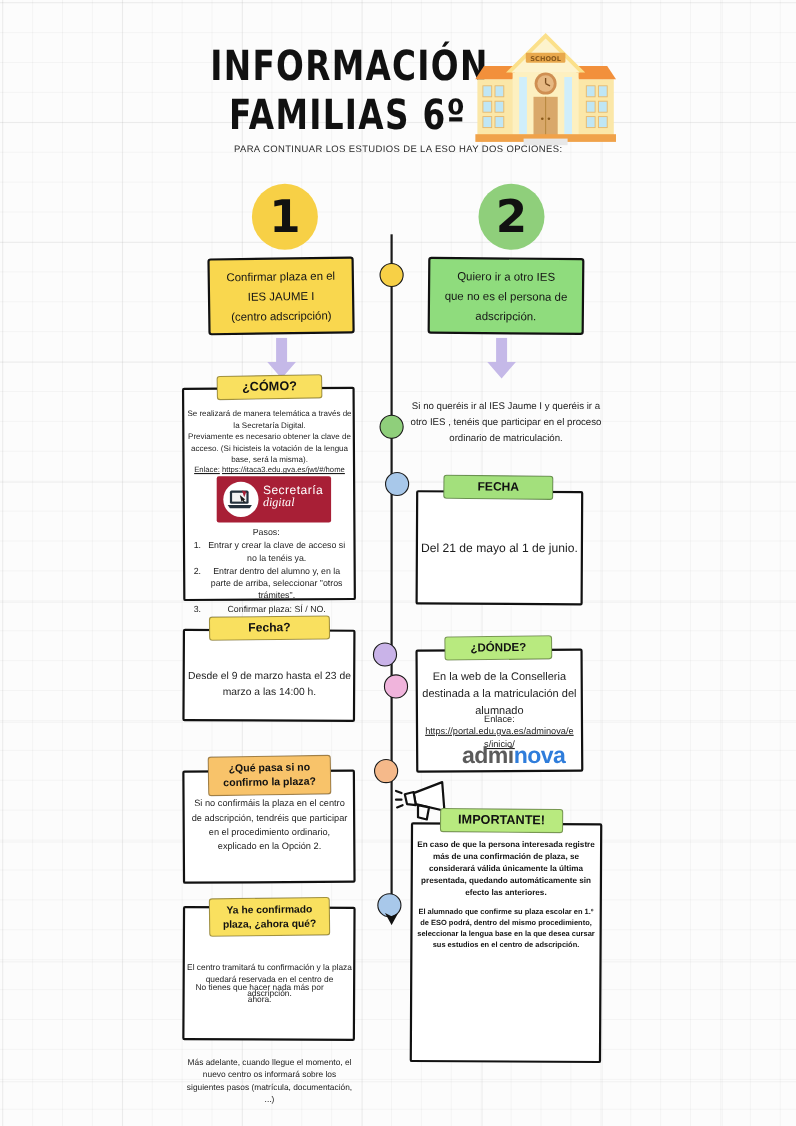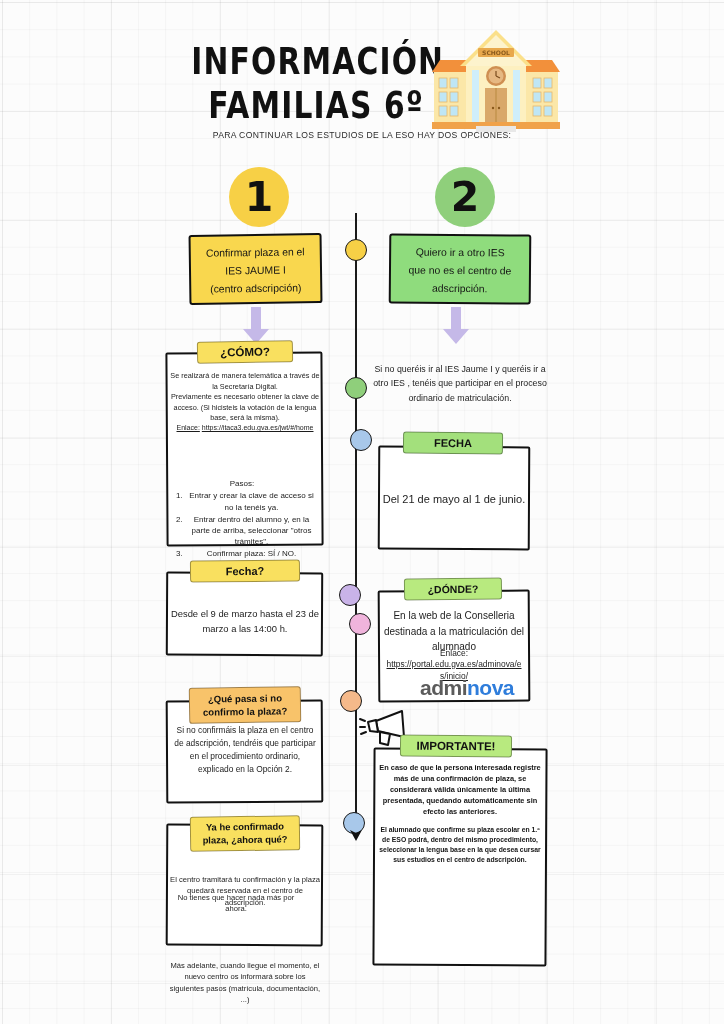--- a/index.html
+++ b/index.html
@@ -224,38 +224,53 @@
     <div>Confirmar plaza en el</div>
     <div>IES JAUME I</div>
     <div>(centro adscripción)</div>
   </div>
   <svg class="arrow-down" style="left:241px;top:307px;" viewBox="0 0 30 38">
     <path d="M10 0 H20 V22 H28 L15 37 L2 22 H10 Z" fill="#c5b9e8"></path>
   </svg>
 
   <div id="opt2-banner" class="opt-banner" style="left:389px;top:234px;width:142px;height:70px;transform:rotate(0.5deg);">
     <div>Quiero ir a otro IES</div>
-    <div>que no es el centro de</div>
+    <div>que no es el persona de</div>
     <div>adscripción.</div>
   </div>
   <svg class="arrow-down" style="left:441px;top:307px;" viewBox="0 0 30 38">
     <path d="M10 0 H20 V22 H28 L15 37 L2 22 H10 Z" fill="#c5b9e8"></path>
   </svg>
 
   <div class="box skew-a" style="left:166px;top:352px;width:157px;height:194px;"></div>
   <div class="tab yellow" style="left:197px;top:341px;width:96px;font-size:11.5px;transform:rotate(-1deg);">
     <span>¿CÓMO?</span>
   </div>
   <div style="position:absolute;left:170px;top:371px;width:150px;text-align:center;font-size:7.3px;line-height:1.45;color:#1c1c1c;">Se realizará de manera telemática a través de la Secretaría Digital.</div>
   <div style="position:absolute;left:170px;top:392px;width:150px;text-align:center;font-size:7.3px;line-height:1.45;color:#1c1c1c;">Previamente es necesario obtener la clave de acceso. (Si hicisteis la votación de la lengua base, será la misma).</div>
   <div style="position:absolute;left:168px;top:424px;width:154px;text-align:center;font-size:7px;color:#1c1c1c;">
     <span class="link">Enlace:</span>
     <span class="link">https://itaca3.edu.gva.es/jwt/#/home</span>
   </div>
 
+  <div id="secretaria-logo">
+    <div id="sd-circle">
+      <svg viewBox="0 0 32 32" width="32" height="32">
+        <rect x="6" y="8" width="17" height="12" rx="1.5" fill="#23303c"></rect>
+        <rect x="8" y="10" width="13" height="8" fill="#f2f2f2"></rect>
+        <path d="M4 21 H26 L24 24 H6 Z" fill="#23303c"></path>
+        <path d="M17 8 L19 14 L21 9 Z" fill="#a81f36"></path>
+        <path d="M15 12 l5 4 -1.4 0.5 1.2 2 -1.1 0.6 -1.2 -2 -1 1 Z" fill="#1a1a1a"></path>
+      </svg>
+    </div>
+    <div id="sd-text">
+      <div id="sd-t1">Secretaría</div>
+      <div id="sd-t2">digital</div>
+    </div>
+  </div>
 
   <div id="pasos-wrap">
     <div class="pasos-title">Pasos:</div>
     <ol>
       <li>Entrar y crear la clave de acceso si no la tenéis ya.</li>
       <li>Entrar dentro del alumno y, en la parte de arriba, seleccionar "otros trámites".</li>
       <li>Confirmar plaza: SÍ / NO.</li>
     </ol>
   </div>
 

